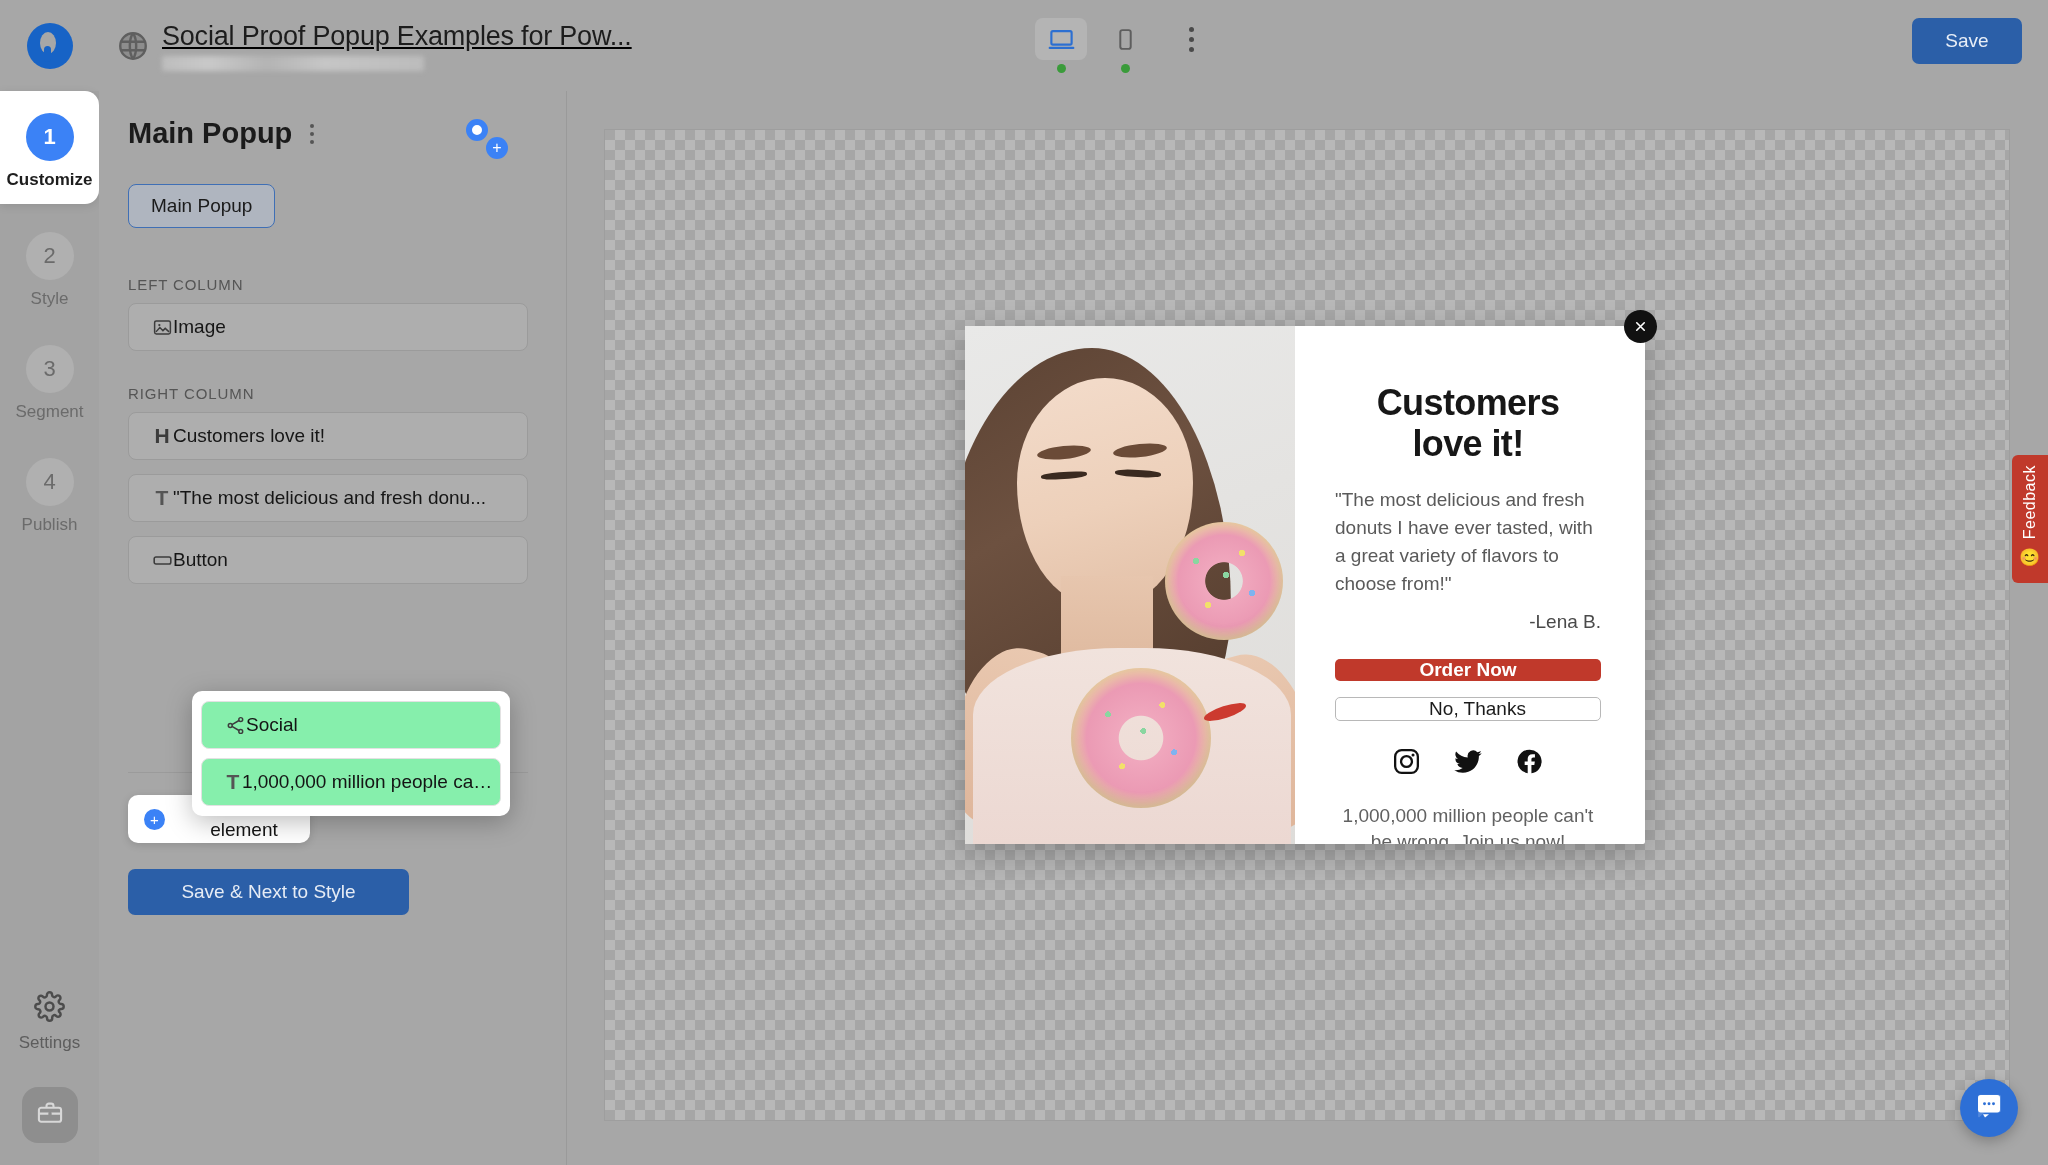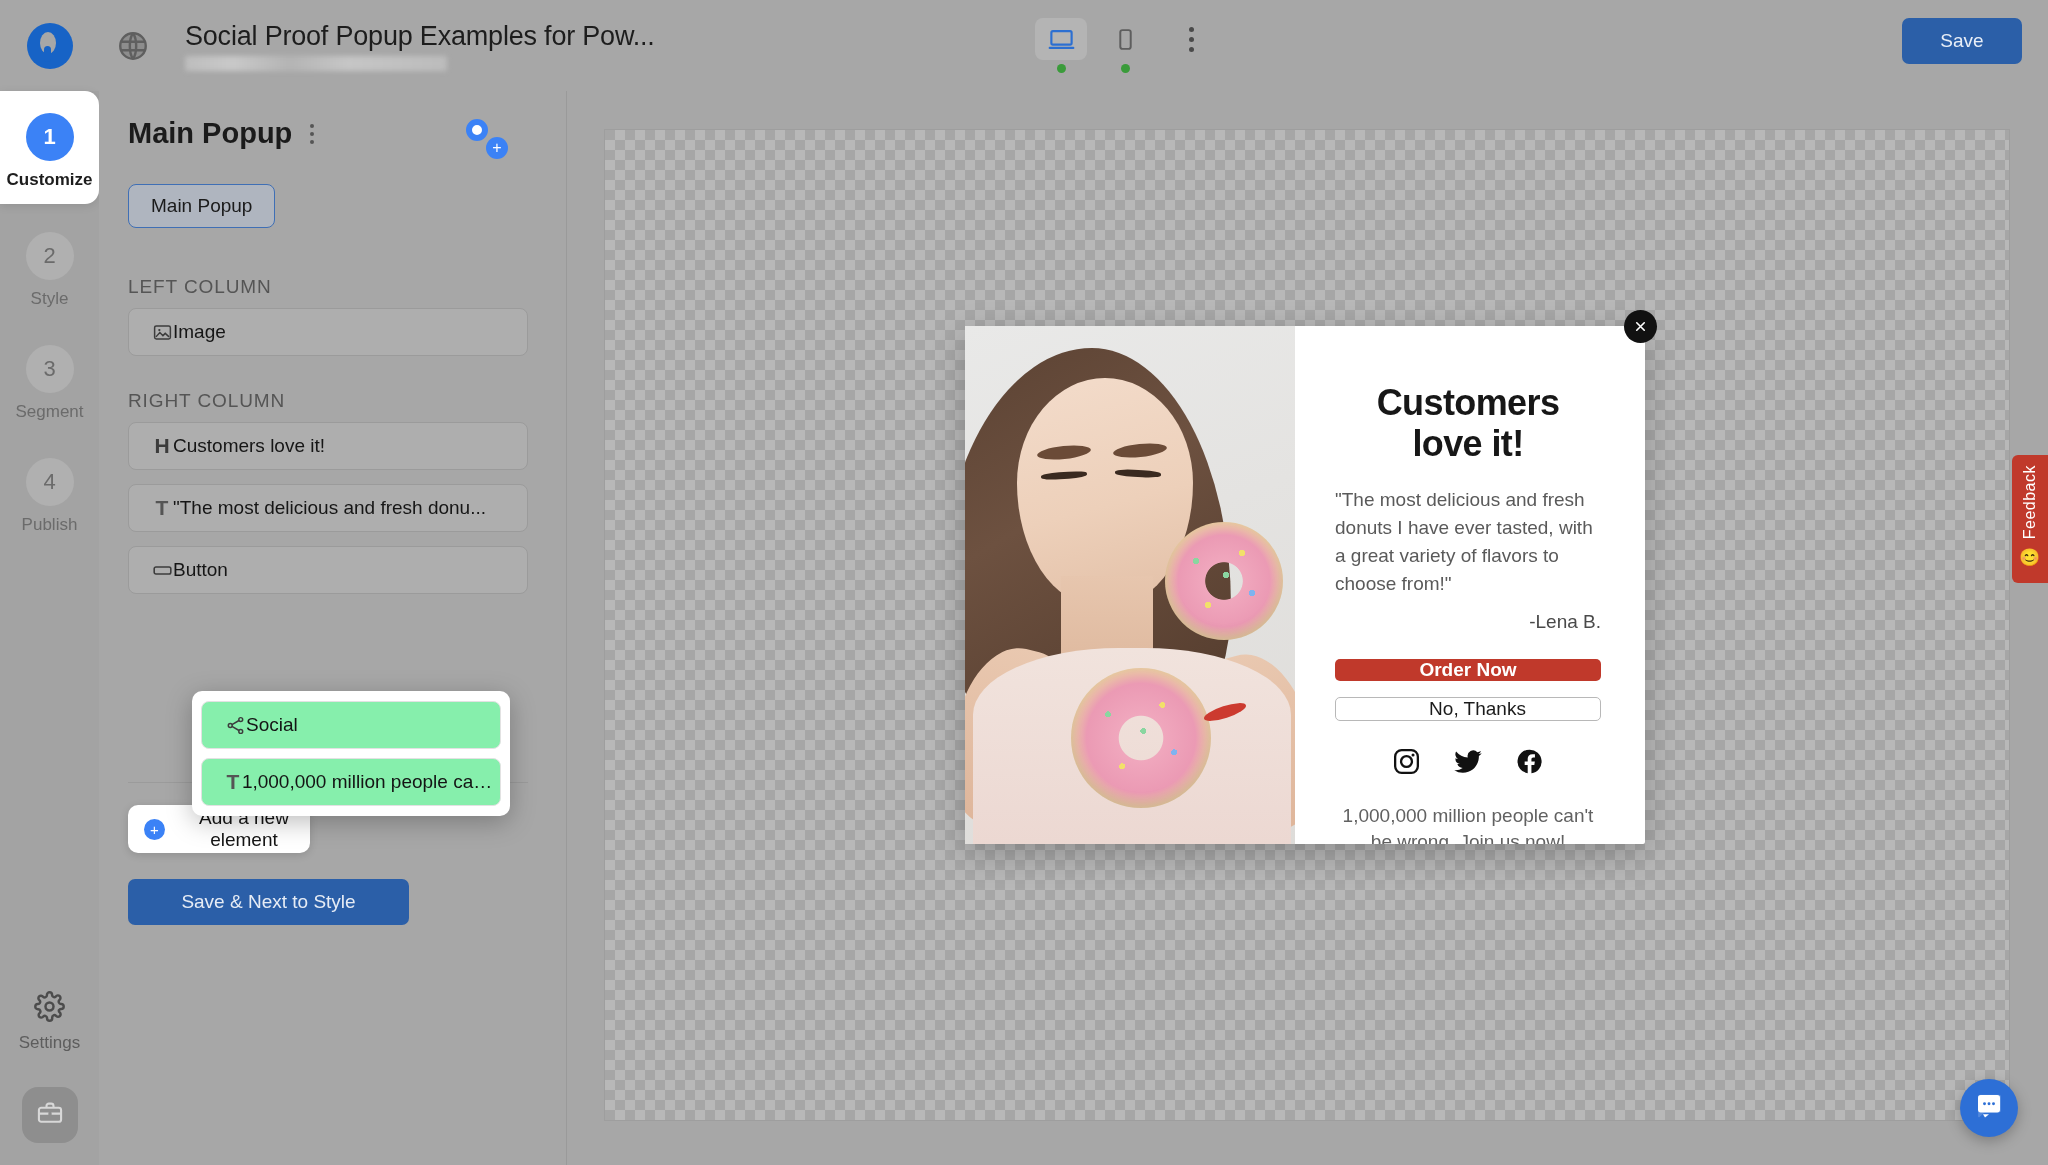--- a/index.html
+++ b/index.html
@@ -32,21 +32,21 @@
     background:#a7a7a7; top:9px; left:13px;
   }
   .logo-mark::before {
     content:""; position:absolute; width:7px; height:16px; border-radius:4px;
     background:#1763c6; bottom:7px; left:17px; z-index:2;
   }
   .site-icon {
     width: 34px; height: 34px; margin-left: 17px; flex: 0 0 auto;
     color: #6d6d6d;
   }
-  .title-block { margin-left: 35px; display: flex; flex-direction: column; gap: 4px; }
+  .title-block { margin-left: 12px; display: flex; flex-direction: column; gap: 4px; text-decoration: underline; }
   .proj-title {
     font-size: 27px; font-weight: 400; color: #1d1d1d; letter-spacing: -0.2px;
     white-space: nowrap;
   }
   .proj-url {
     width: 262px; height: 15px; border-radius: 2px;
     background: linear-gradient(90deg,#bdbdbd 0%, #c9c9c9 18%, #b4b4b4 40%, #c6c6c6 62%, #bcbcbc 100%);
     filter: blur(2.4px);
   }
 
@@ -62,21 +62,21 @@
   .dev-btn.active { background: #b4b4b4; }
   .dev-dot { width: 9px; height: 9px; border-radius: 50%; background:#3a9b3a; margin-top: 4px; }
   .kebab {
     width: 44px; height: 42px; display:flex; flex-direction:column; gap:5px;
     align-items:center; justify-content:center; margin-left: 6px;
   }
   .kebab i { width: 5px; height: 5px; border-radius: 50%; background:#4a4a4a; display:block; }
 
   .save-btn {
     position: absolute; right: 26px; top: 18px;
-    width: 120px; height: 46px; border-radius: 7px;
+    width: 110px; height: 46px; border-radius: 7px;
     background: #2b5fa8; color: #e8eef7;
     display:flex; align-items:center; justify-content:center;
     font-size: 19px; border: none; cursor: pointer;
   }
 
   
   .rail {
     position: absolute; left: 0; top: 91px; width: 99px; height: 1074px;
     background: #a3a3a3;
   }
@@ -136,21 +136,21 @@
 
   .tab-chip {
     margin: 34px 0 0 29px;
     display:inline-flex; align-items:center; justify-content:center;
     height: 44px; padding: 0 22px; border-radius: 8px;
     border: 1px solid #3f6fb5; background: #afb5bf;
     font-size: 19px; color:#1b1b1b; cursor:pointer;
   }
 
   .sec-label {
-    margin: 48px 0 10px 29px; font-size: 19px; letter-spacing: .9px;
+    margin: 48px 0 10px 29px; font-size: 15px; letter-spacing: .9px;
     color: #555; text-transform: uppercase;
   }
   .sec-label.tight { margin-top: 34px; }
 
   .row {
     position: relative;
     margin: 0 0 14px 29px; width: 400px; height: 48px;
     border: 1px solid #9b9b9b; border-radius: 8px;
     background: #aeaeae;
     display:flex; align-items:center; padding-left: 22px;

